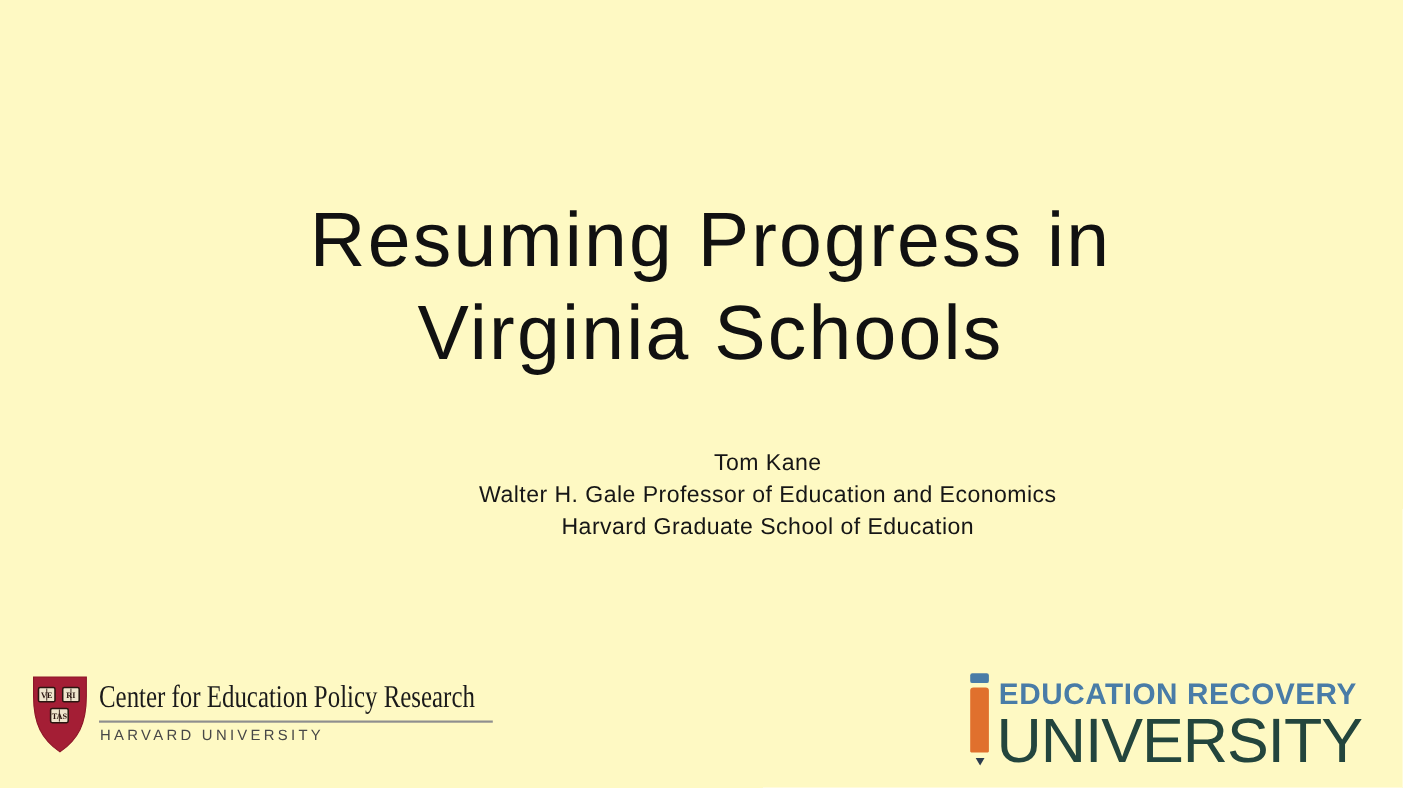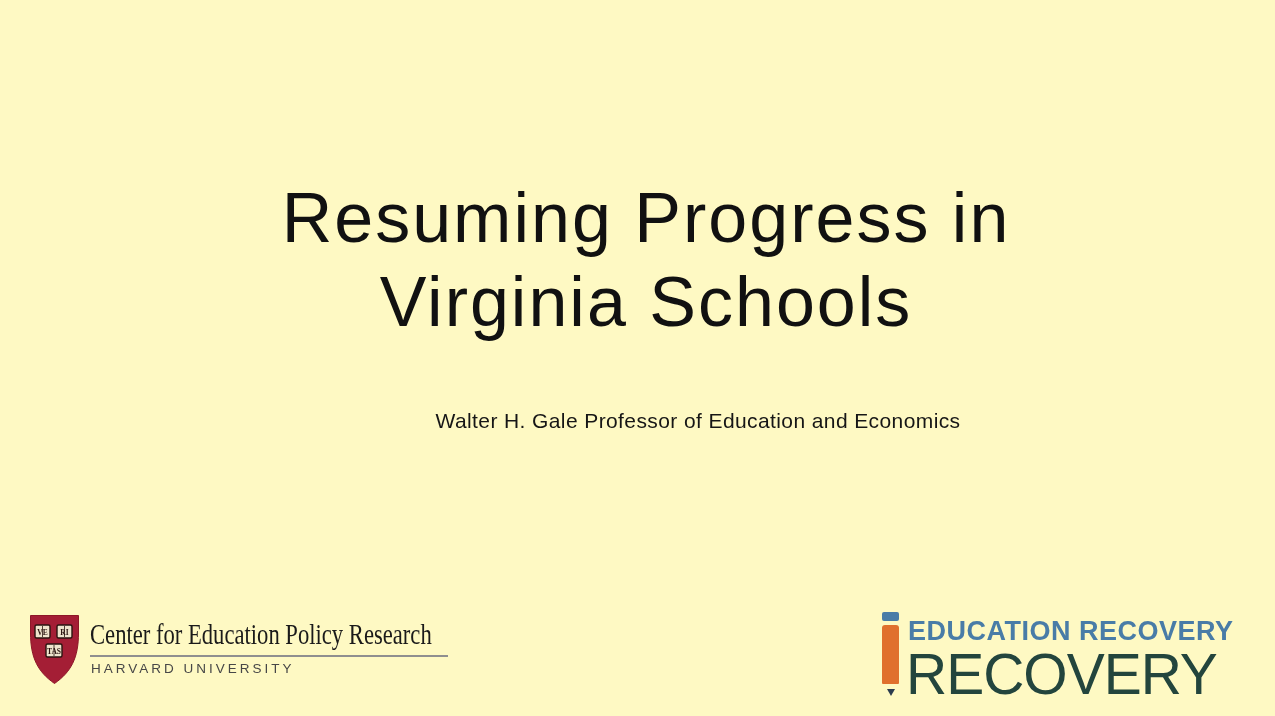--- a/index.html
+++ b/index.html
@@ -60,21 +60,23 @@
 <body>
 
 <div class="slide">
 
   <div class="title">
     <div>Resuming Progress in</div>
     <div>Virginia Schools</div>
   </div>
 
   <div class="subtitle">
+    <div>Tom Kane</div>
     <div>Walter H. Gale Professor of Education and Economics</div>
+    <div>Harvard Graduate School of Education</div>
   </div>
 
   <div class="cepr">
     <svg class="cepr-shield" width="55" height="73" viewBox="0 0 55 73" aria-hidden="true">
       <path d="M3.5,2.5 H51.5 V20 C51.5,45 44,59 27.5,70.5 C11,59 3.5,45 3.5,20 Z" fill="#A41E35" stroke="#8d1728" stroke-width="1"></path>
       <g font-family="Liberation Serif,serif" font-size="7.5" fill="#2a1510" text-anchor="middle" font-weight="bold">
         <rect x="8" y="12" width="15" height="13" rx="1.5" fill="#efe5cd" stroke="#2a1510" stroke-width="1.4"></rect>
         <line x1="15.5" y1="13" x2="15.5" y2="24" stroke="#2a1510" stroke-width="0.8"></line>
         <text x="15.5" y="21.5">VE</text>
         <rect x="30" y="12" width="15" height="13" rx="1.5" fill="#efe5cd" stroke="#2a1510" stroke-width="1.4"></rect>
@@ -92,16 +94,16 @@
     </div>
   </div>
 
   <div class="ers">
     <div>
       <div class="pencil-dash"></div>
       <div class="pencil-body"></div>
       <div class="pencil-tip"></div>
     </div>
     <div class="ers-line1">EDUCATION RECOVERY</div>
-    <div class="ers-line2">RECOVERY</div>
+    <div class="ers-line2">UNIVERSITY</div>
   </div>
 
 </div>
 
 </body></html>

